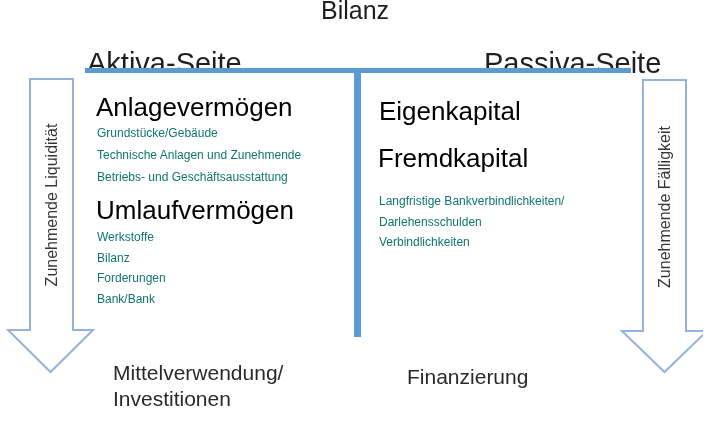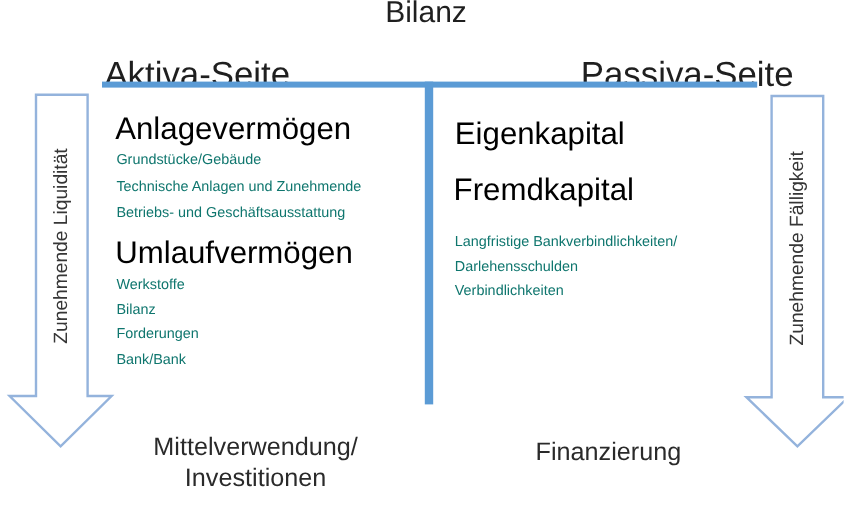--- a/index.html
+++ b/index.html
@@ -17,21 +17,21 @@
   .vline{left:354px;top:68px;width:7px;height:269px;background:#5b9bd5;}
   .blockhead{font-size:26px;line-height:28px;color:#000000;white-space:nowrap;}
   .bh-anlage{left:96px;top:93px;}
   .bh-umlauf{left:96px;top:196px;}
   .bh-eigen{left:379px;top:97px;}
   .bh-fremd{left:378px;top:144px;}
   .itemlist{font-size:12px;color:#0f766e;white-space:nowrap;}
   .il-anlage{left:97px;top:122px;line-height:22px;}
   .il-umlauf{left:97px;top:227px;line-height:20.5px;}
   .il-fremd{left:379px;top:191px;line-height:20.5px;}
-  .footer-label{width:200px;text-align:center;font-size:21px;line-height:25.5px;color:#2a2a2a;}
+  .footer-label{width:200px;font-size:21px;line-height:25.5px;color:#2a2a2a;}
   .fl-left{left:113px;top:360px;}
   .fl-right{left:407px;top:364px;}
   .arrow-svg{overflow:visible;}
   .arrow-label{
     font-size:16px;color:#363636;white-space:nowrap;
     transform:translate(-50%,-50%) rotate(-90deg);
   }
   .al-left{left:52px;top:205px;}
   .al-right{left:665px;top:207px;}
 </style>

